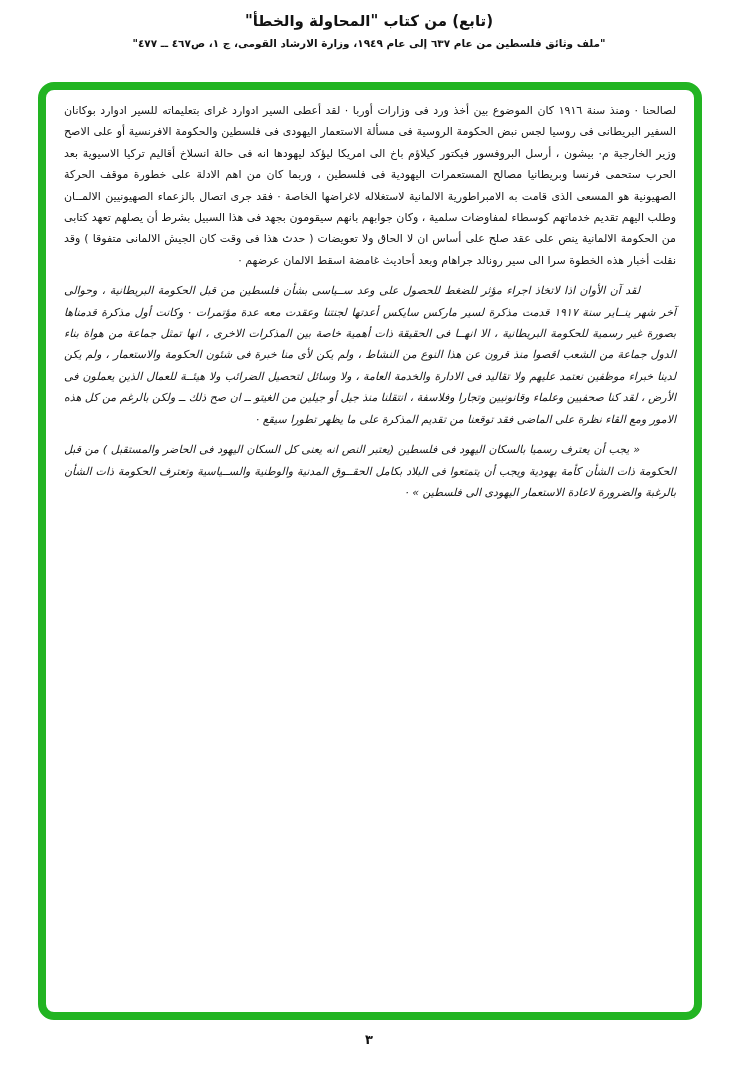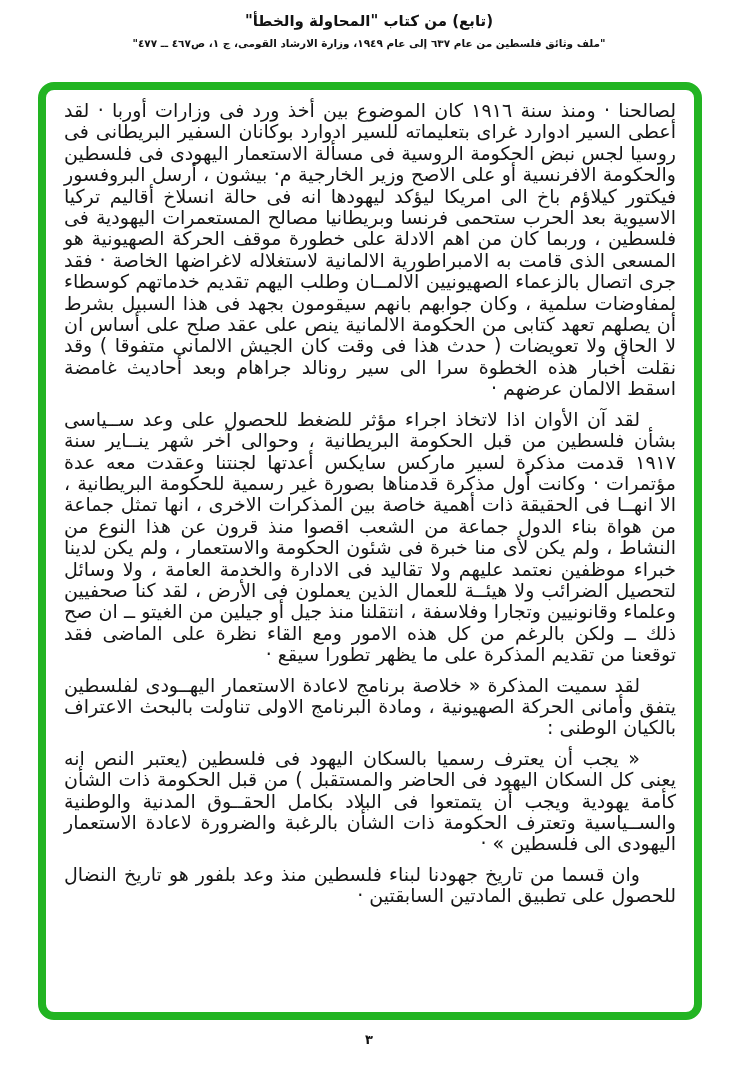--- a/index.html
+++ b/index.html
@@ -46,30 +46,31 @@
     background: #ffffff;
   }
   .frame-content {
     box-sizing: border-box;
     width: 100%;
     height: 100%;
     padding: 10px 18px 8px 18px;
     direction: rtl;
     text-align: justify;
     color: #161616;
-    font-size: 19px;
+    font-size: 11px;
     line-height: 21.4px;
     overflow: hidden;
     border-radius: 18px;
   }
   .frame-content p {
     margin: 0 0 9px 0;
   }
   .frame-content p.indent {
     text-indent: 36px;
+    font-style: italic;
   }
   .page-number {
     position: absolute;
     top: 1032px;
     left: 0;
     width: 100%;
     text-align: center;
     font-size: 13px;
     font-weight: bold;
     color: #121212;
@@ -82,21 +83,19 @@
 
   <div class="doc-header">
     <div class="doc-title">(تابع) من كتاب "المحاولة والخطأ"</div>
     <div class="doc-subtitle">"ملف وثائق فلسطين من عام ٦٣٧ إلى عام ١٩٤٩، وزارة الارشاد القومى، ج ١، ص٤٦٧ ــ ٤٧٧"</div>
   </div>
 
   <div class="green-frame">
     <div class="frame-content">
       <p>لصالحنا · ومنذ سنة ١٩١٦ كان الموضوع بين أخذ ورد فى وزارات أوربا · لقد أعطى السير ادوارد غراى بتعليماته للسير ادوارد بوكانان السفير البريطانى فى روسيا لجس نبض الحكومة الروسية فى مسألة الاستعمار اليهودى فى فلسطين والحكومة الافرنسية أو على الاصح وزير الخارجية م· بيشون ، أرسل البروفسور فيكتور كيلاؤم باخ الى امريكا ليؤكد ليهودها انه فى حالة انسلاخ أقاليم تركيا الاسيوية بعد الحرب ستحمى فرنسا وبريطانيا مصالح المستعمرات اليهودية فى فلسطين ، وربما كان من اهم الادلة على خطورة موقف الحركة الصهيونية هو المسعى الذى قامت به الامبراطورية الالمانية لاستغلاله لاغراضها الخاصة · فقد جرى اتصال بالزعماء الصهيونيين الالمــان وطلب اليهم تقديم خدماتهم كوسطاء لمفاوضات سلمية ، وكان جوابهم بانهم سيقومون بجهد فى هذا السبيل بشرط أن يصلهم تعهد كتابى من الحكومة الالمانية ينص على عقد صلح على أساس ان لا الحاق ولا تعويضات ( حدث هذا فى وقت كان الجيش الالمانى متفوقا ) وقد نقلت أخبار هذه الخطوة سرا الى سير رونالد جراهام وبعد أحاديث غامضة اسقط الالمان عرضهم ·</p>
       <p class="indent">لقد آن الأوان اذا لاتخاذ اجراء مؤثر للضغط للحصول على وعد ســياسى بشأن فلسطين من قبل الحكومة البريطانية ، وحوالى آخر شهر ينــاير سنة ١٩١٧ قدمت مذكرة لسير ماركس سايكس أعدتها لجنتنا وعقدت معه عدة مؤتمرات · وكانت أول مذكرة قدمناها بصورة غير رسمية للحكومة البريطانية ، الا انهــا فى الحقيقة ذات أهمية خاصة بين المذكرات الاخرى ، انها تمثل جماعة من هواة بناء الدول جماعة من الشعب اقصوا منذ قرون عن هذا النوع من النشاط ، ولم يكن لأى منا خبرة فى شئون الحكومة والاستعمار ، ولم يكن لدينا خبراء موظفين نعتمد عليهم ولا تقاليد فى الادارة والخدمة العامة ، ولا وسائل لتحصيل الضرائب ولا هيئــة للعمال الذين يعملون فى الأرض ، لقد كنا صحفيين وعلماء وقانونيين وتجارا وفلاسفة ، انتقلنا منذ جيل أو جيلين من الغيتو ــ ان صح ذلك ــ ولكن بالرغم من كل هذه الامور ومع القاء نظرة على الماضى فقد توقعنا من تقديم المذكرة على ما يظهر تطورا سيقع ·</p>
-      <p class="indent">لقد سميت المذكرة « خلاصة برنامج لاعادة الاستعمار اليهــودى لفلسطين يتفق وأمانى الحركة الصهيونية ، ومادة البرنامج الاولى تناولت بالبحث الاعتراف بالكيان الوطنى :</p>
       <p class="indent">« يجب أن يعترف رسميا بالسكان اليهود فى فلسطين (يعتبر النص انه يعنى كل السكان اليهود فى الحاضر والمستقبل ) من قبل الحكومة ذات الشأن كأمة يهودية ويجب أن يتمتعوا فى البلاد بكامل الحقــوق المدنية والوطنية والســياسية وتعترف الحكومة ذات الشأن بالرغبة والضرورة لاعادة الاستعمار اليهودى الى فلسطين » ·</p>
-      <p class="indent">وان قسما من تاريخ جهودنا لبناء فلسطين منذ وعد بلفور هو تاريخ النضال للحصول على تطبيق المادتين السابقتين ·</p>
     </div>
   </div>
 
   <div class="page-number">٣</div>
 
 </div>
 
 </body></html>

